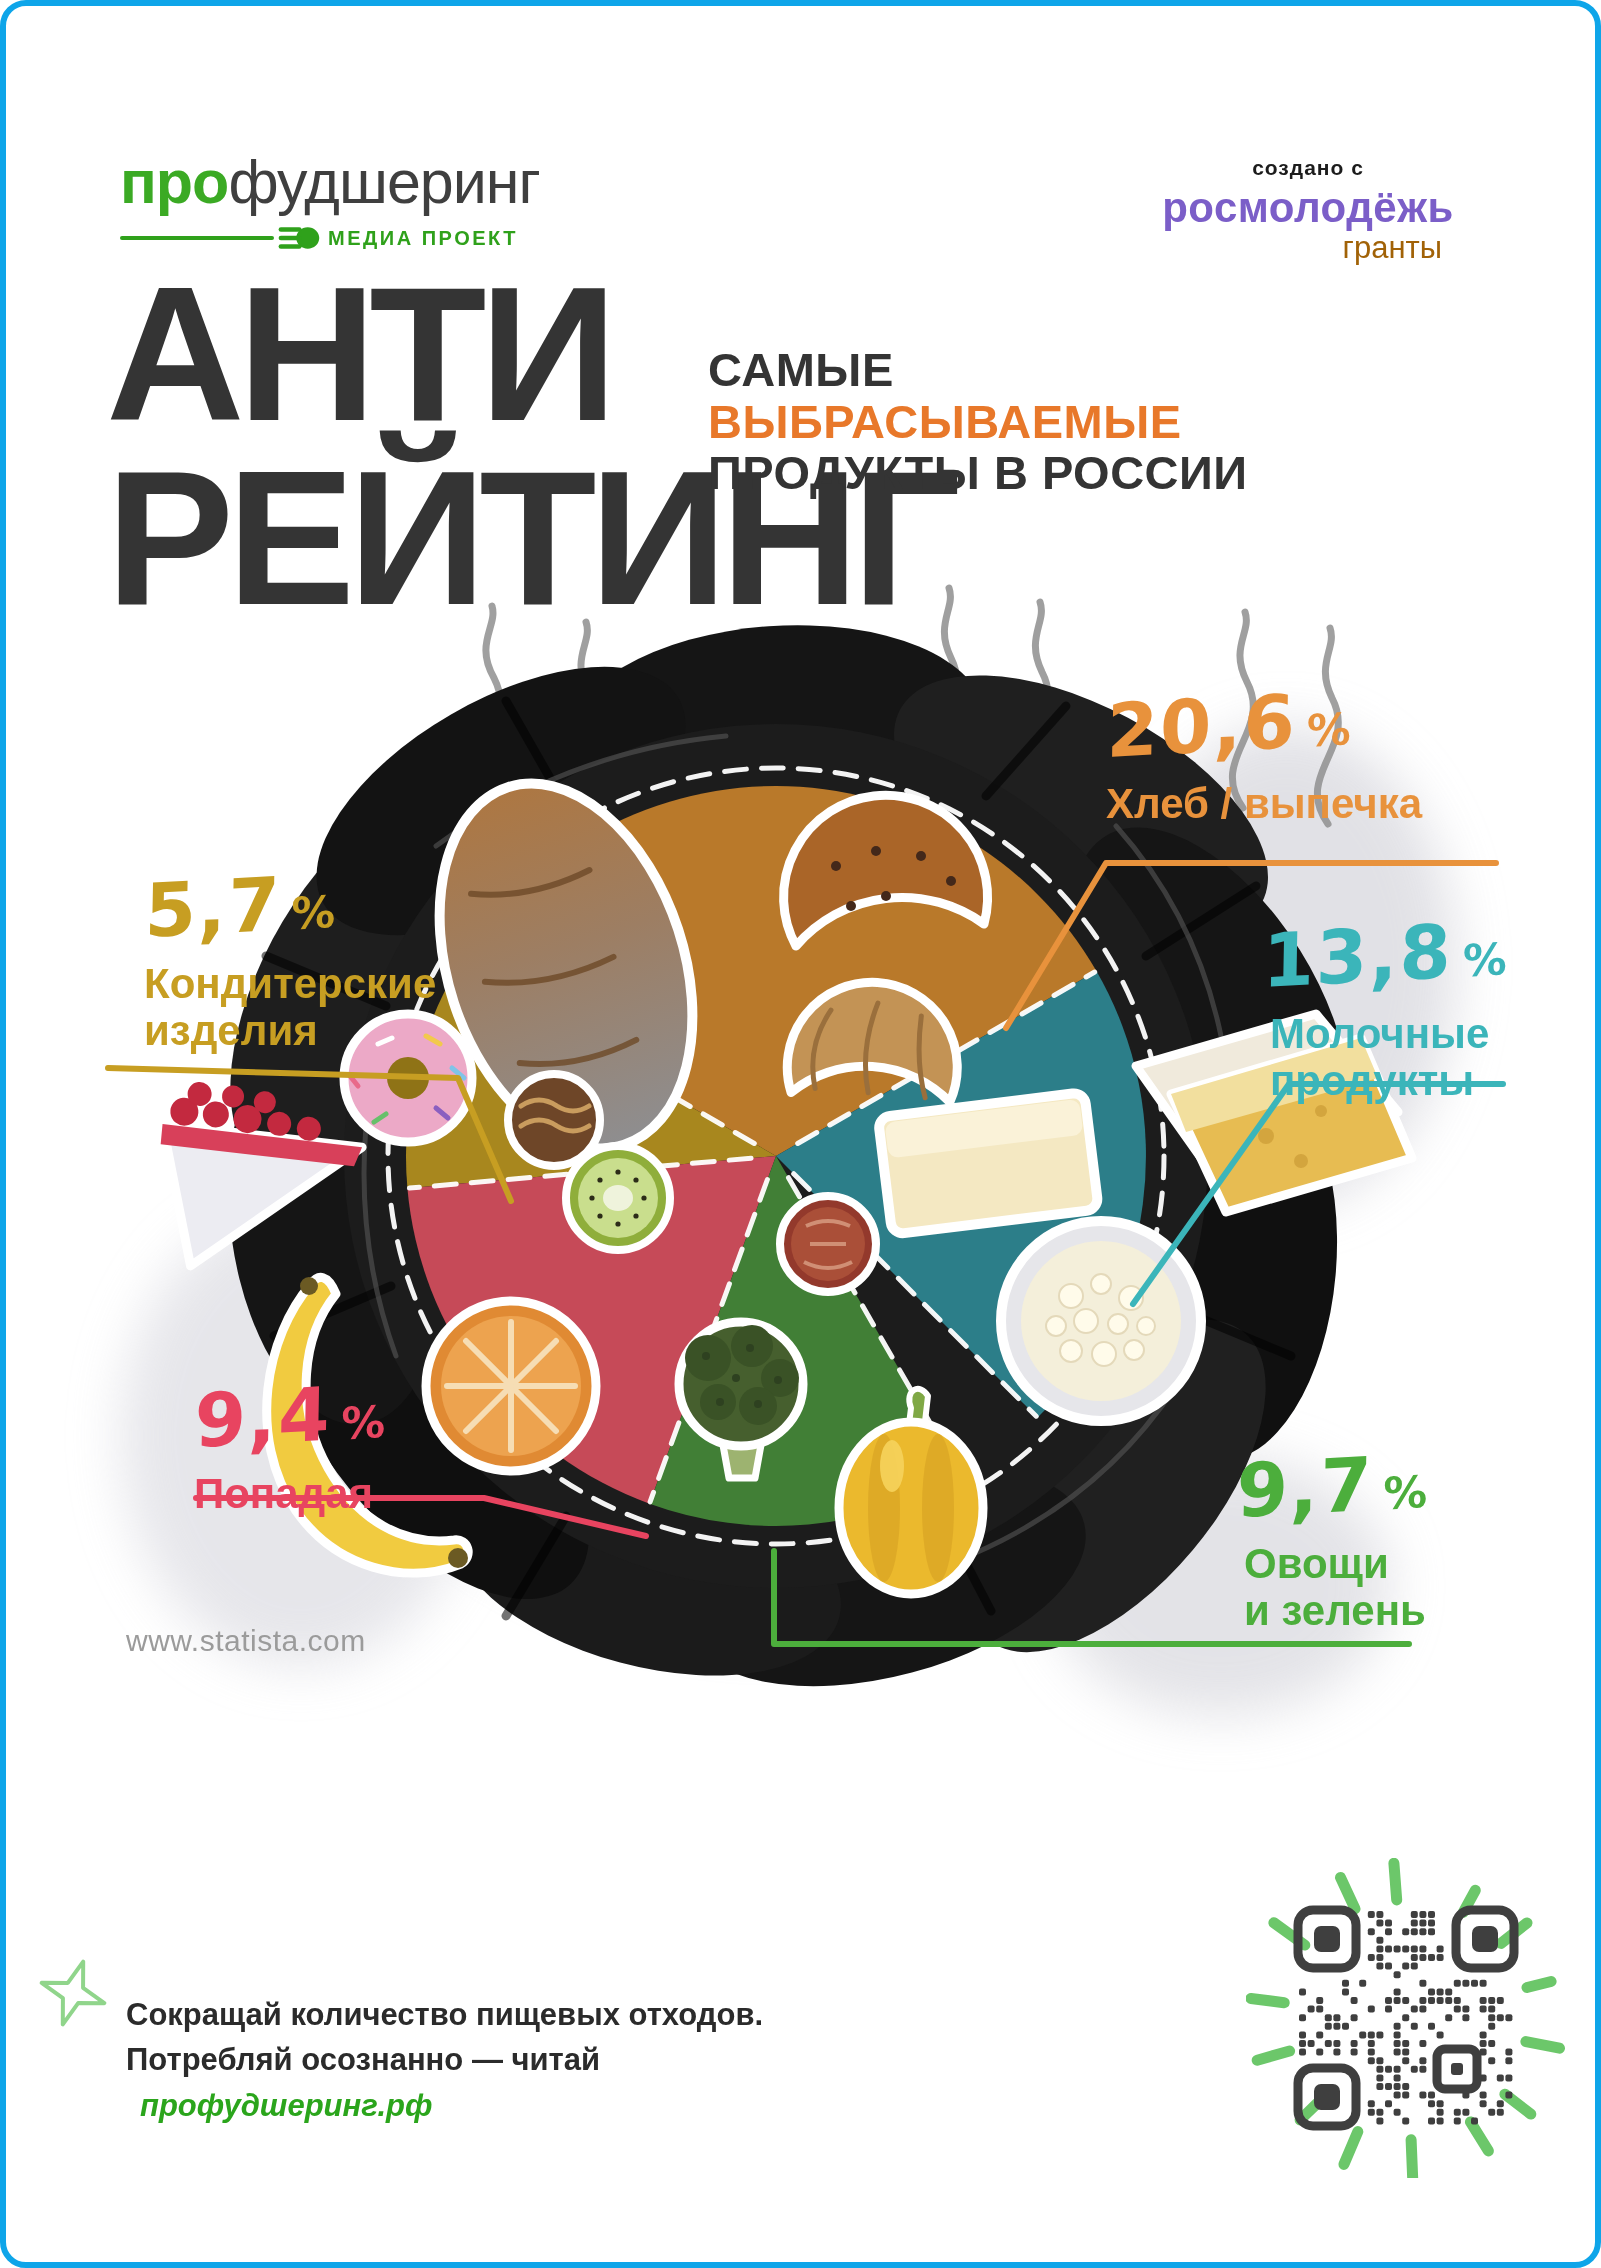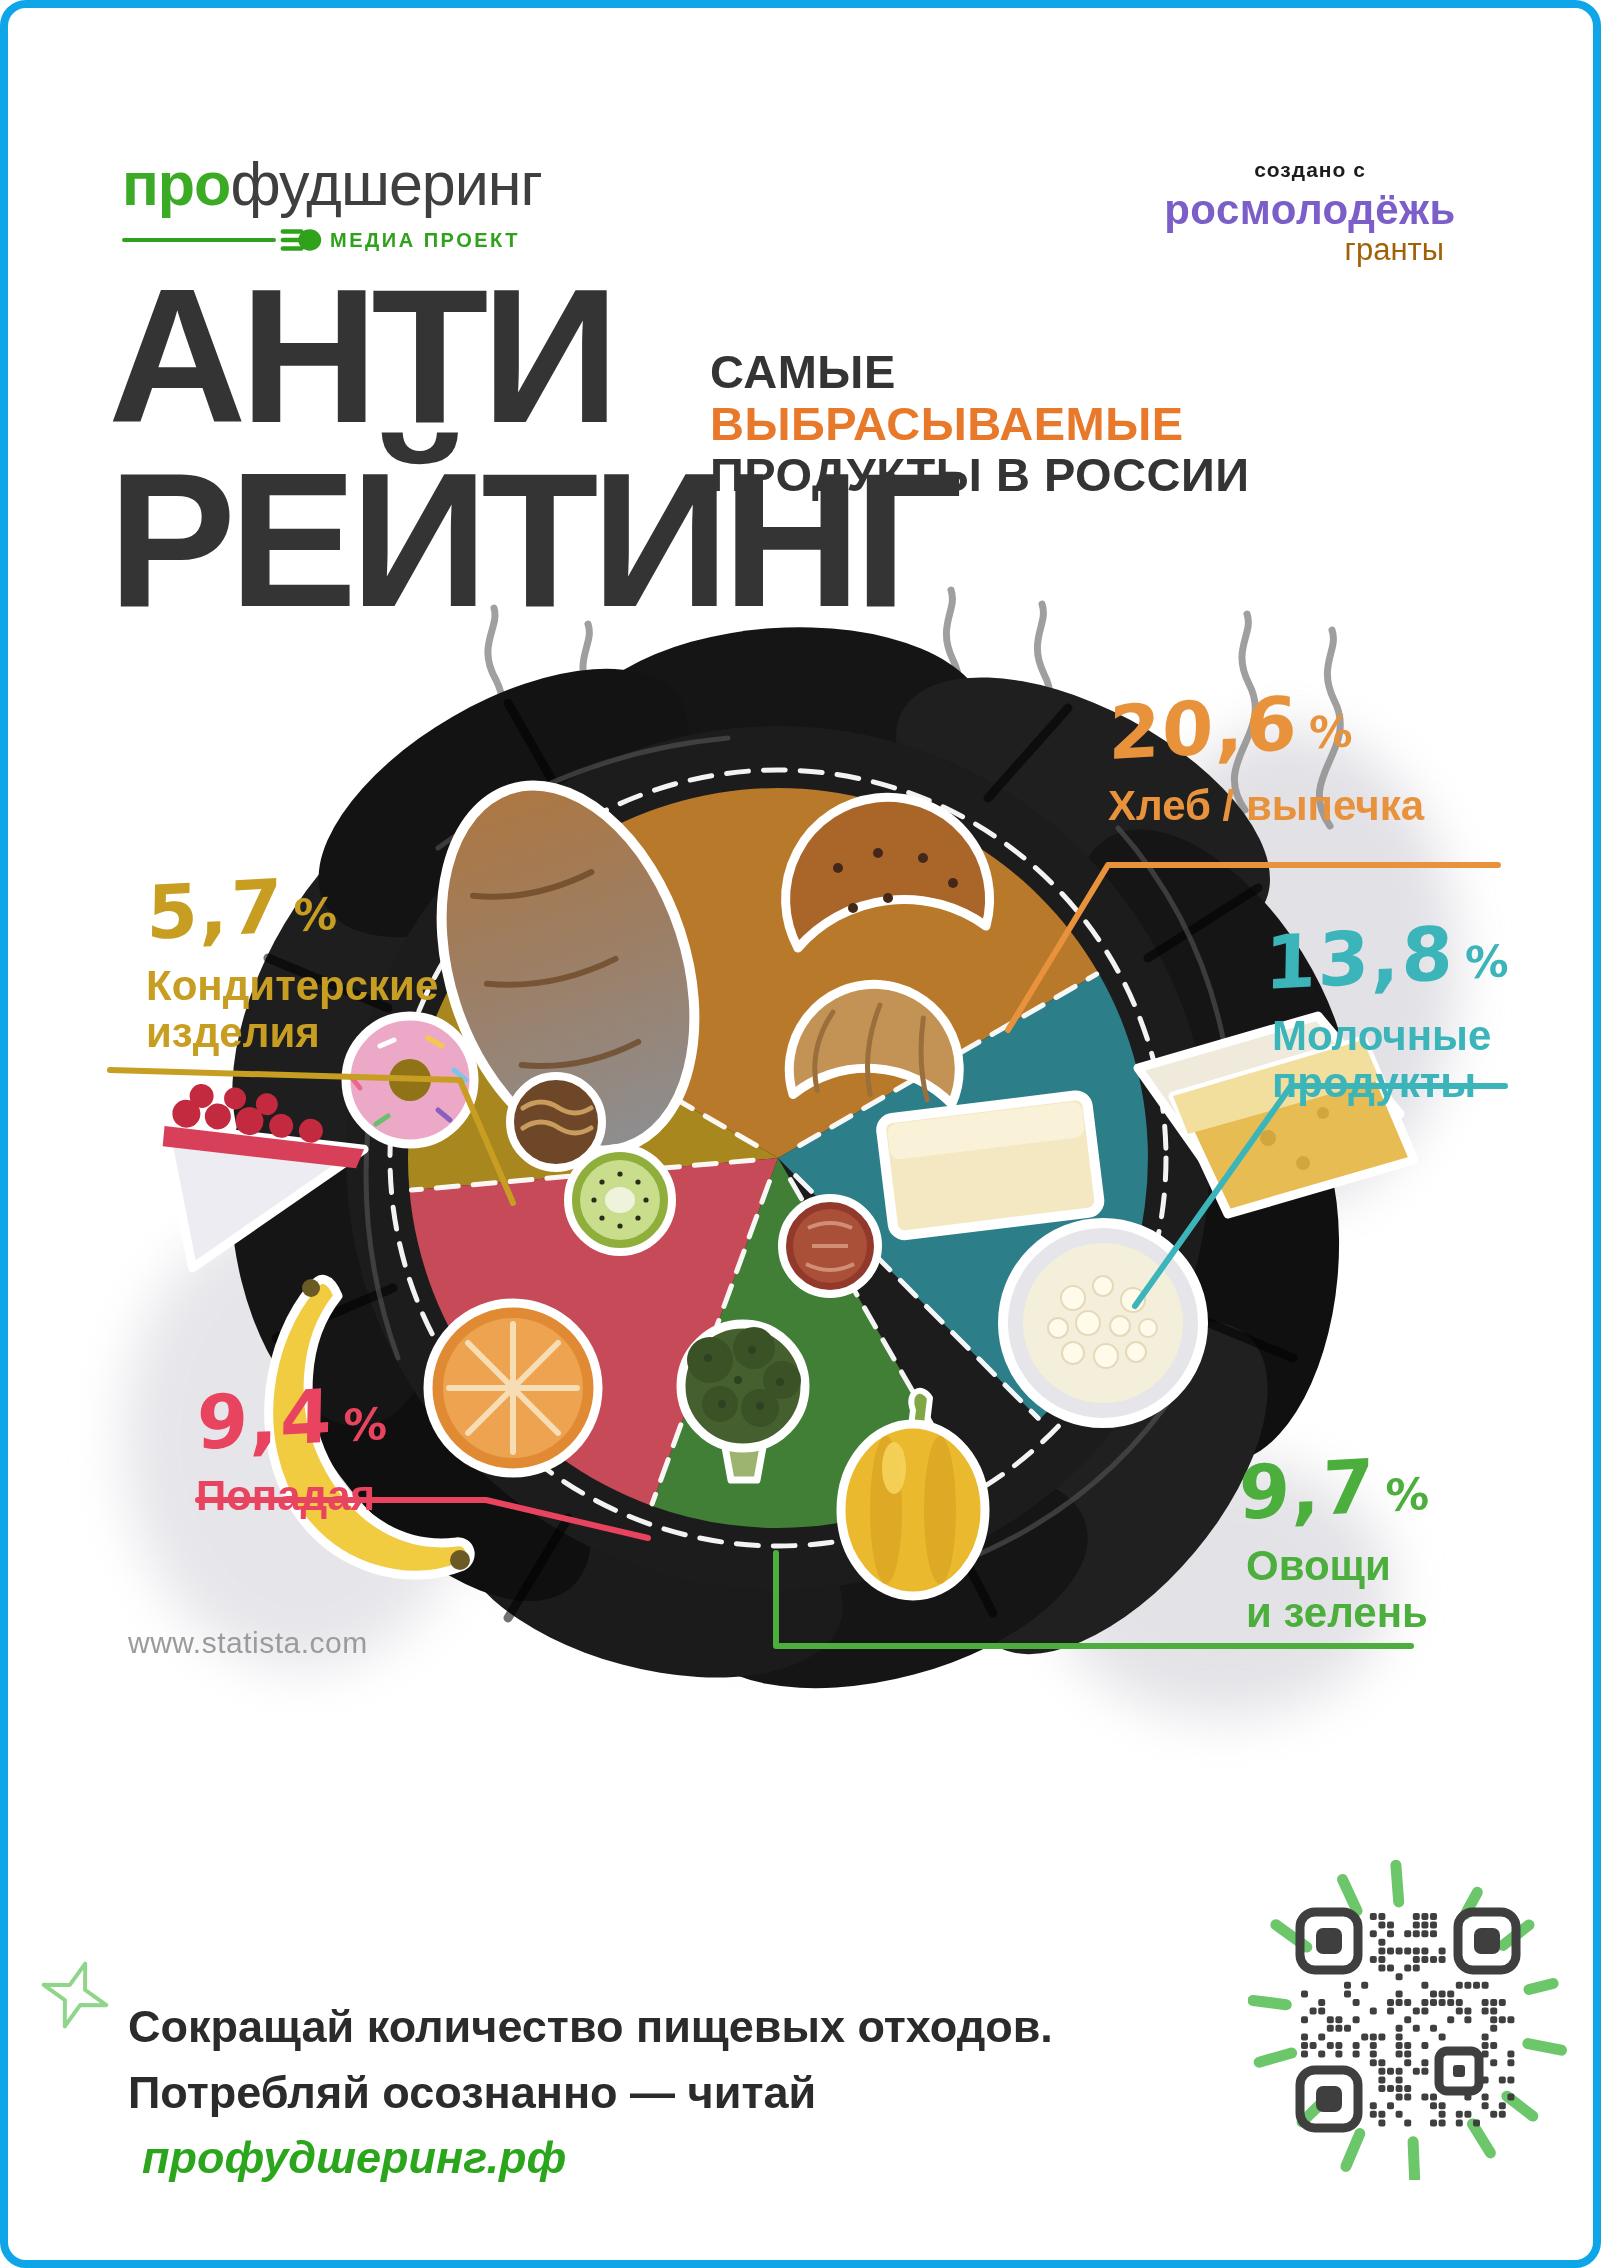--- a/index.html
+++ b/index.html
@@ -1,17 +1,17 @@
 <!DOCTYPE html>
 <html><head>
 <meta charset="utf-8">
 <style>
   html,body{margin:0;padding:0;background:#fff;}
   .poster{position:relative;width:1601px;height:2268px;background:#fff;
-    border:8px solid #0ea5e9;border-radius:26px;overflow:hidden;box-sizing:border-box;
+    border:6px solid #0ea5e9;border-radius:26px;overflow:hidden;box-sizing:border-box;
     font-family:"Liberation Sans",sans-serif;color:#343434;}
   
   .logo{position:absolute;left:114px;top:146px;}
   .logo-text{font-size:61px;letter-spacing:-1px;line-height:1;}
   .logo-text .pro{color:#3BAA24;font-weight:800;}
   .logo-text .rest{color:#3F3F3F;font-weight:400;}
   .logo-tagline{display:flex;align-items:center;width:398px;margin-top:10px;}
   .tag-rule{flex:1;height:4px;background:#2FA11B;border-radius:2px;}
   .tag-text{color:#2FA11B;font-size:20px;font-weight:800;letter-spacing:2.5px;margin-left:8px;white-space:nowrap;}
   .partner{position:absolute;left:1142px;top:150px;width:320px;text-align:center;}
@@ -33,21 +33,21 @@
   .lbl-bread{color:#E8923C;}
   .lbl-dairy{color:#3BB5BA;}
   .lbl-conf{color:#C79E22;}
   .lbl-fruit{color:#E84460;}
   .lbl-veg{color:#4CAE3C;}
   .lbl-dairy .name,.lbl-veg .name{padding-left:8px;}
   .source{position:absolute;left:120px;top:1618px;font-size:30px;color:#9B9B9B;letter-spacing:.5px;}
   
   .body-text{position:absolute;left:120px;top:1758px;font-size:41px;color:#2E2E2E;line-height:1.57;}
   .body-text span{display:block;white-space:nowrap;}
-  .cta{position:absolute;left:120px;top:1986px;font-size:45px;font-weight:800;color:#2B2B2B;line-height:1.46;}
+  .cta{position:absolute;left:120px;top:1986px;font-size:31px;font-weight:800;color:#2B2B2B;line-height:1.46;}
   .cta span{display:block;white-space:nowrap;}
   .cta .link{display:inline;color:#2BA51C;margin-left:14px;cursor:pointer;font-style:italic;}
   .sparkle{position:absolute;left:28px;top:1948px;}
   .qr-wrap{position:absolute;left:1240px;top:1852px;width:320px;height:320px;}
   svg{display:block;}
   .chart-svg{position:absolute;left:0;top:0;pointer-events:none;}
 </style>
 </head>
 <body>
 

